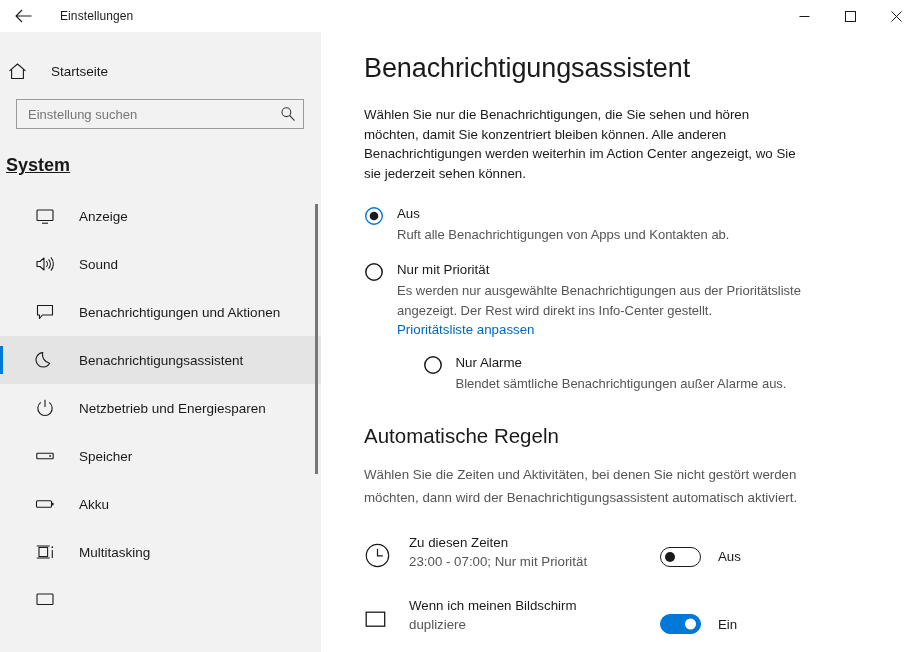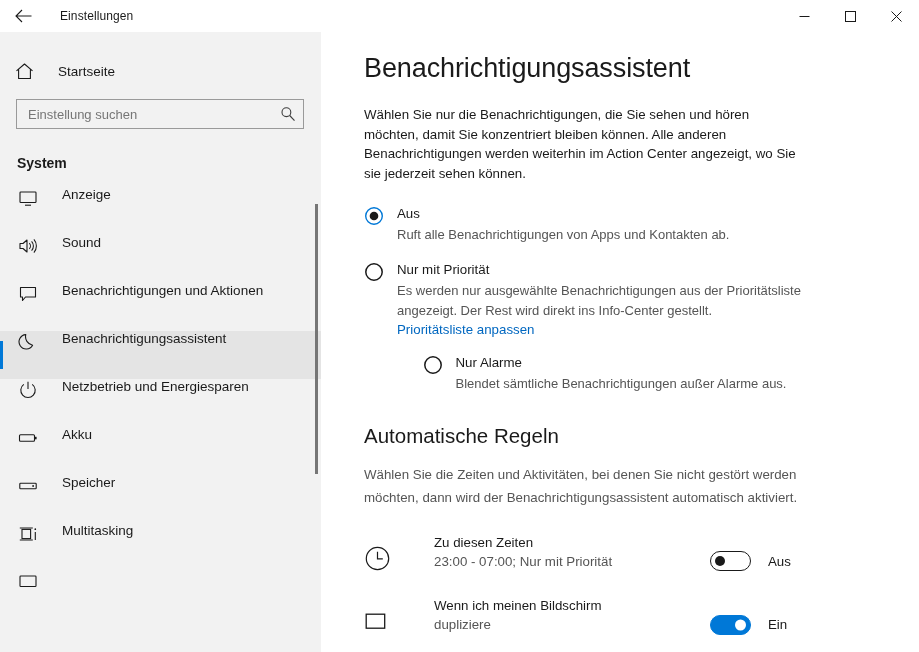--- a/index.html
+++ b/index.html
@@ -65,21 +65,21 @@
     width: 321px;
     flex: 0 0 321px;
     background: #f2f2f2;
     overflow: hidden;
   }
   .home-row {
     display: flex;
     align-items: center;
     height: 40px;
     margin-top: 19px;
-    padding-left: 13px;
+    padding-left: 6px;
   }
   .home-icon {
     width: 22px; height: 22px;
     display: flex; align-items: center; justify-content: center;
     color: #1a1a1a;
   }
   .home-label {
     font-size: 13.5px;
     color: #1a1a1a;
     margin-left: 23px;
@@ -103,34 +103,35 @@
   .search-box::placeholder { color: #767676; }
   .search-icon {
     position: absolute;
     right: 9px; top: 7px;
     width: 16px; height: 16px;
     color: #3d3d3d;
     pointer-events: none;
   }
 
   .section-head {
-    font-size: 14px;
+    font-size: 18px;
     font-weight: bold;
     color: #1a1a1a;
-    padding-left: 17px;
+    padding-left: 6px;
     margin-top: 26px;
+    text-decoration: underline;
   }
 
   .nav-list { margin-top: 16px; }
   .nav-item {
     position: relative;
     display: flex;
-    align-items: flex-start;
+    align-items: center;
     height: 48px;
-    padding-left: 17px;
+    padding-left: 34px;
   }
   .nav-item .sel-bar {
     display: none;
     position: absolute;
     left: 0; top: 10px;
     width: 3px; height: 28px;
     background: #0078d7;
   }
   .nav-item.selected { background: #e4e4e4; }
   .nav-item.selected .sel-bar { display: block; }
@@ -222,23 +223,22 @@
     font-size: 13.3px;
     line-height: 23px;
     color: #555555;
     margin: 15px 0 0 36px;
     width: 452px;
   }
 
   .rules { margin: 25px 0 0 36px; }
   .rule-row {
     display: flex;
-    align-items: flex-end;
+    align-items: center;
     margin-bottom: 26px;
-    gap: 25px;
   }
   .rule-icon {
     flex: 0 0 26px;
     width: 26px; height: 26px;
     display: flex; align-items: center; justify-content: center;
     color: #1a1a1a;
     margin-top: 6px;
   }
   .rule-text { margin-left: 19px; width: 226px; }
   .rule-title {
@@ -406,36 +406,36 @@
               <path d="M10 1.8 V9" stroke="currentColor" stroke-width="1.1" fill="none"></path>
             </svg>
           </span>
           <span class="nav-label">Netzbetrieb und Energiesparen</span>
         </div>
 
         <div class="nav-item">
 
           <span class="nav-icon">
             <svg width="20" height="20" viewBox="0 0 20 20">
+              <rect x="1.8" y="7.3" width="16.4" height="5.4" rx="0.8" stroke="currentColor" stroke-width="1.1" fill="none"></rect>
+              <circle cx="15.1" cy="10" r="0.9" fill="currentColor"></circle>
+            </svg>
+          </span>
+          <span class="nav-label">Speicher</span>
+        </div>
+
+        <div class="nav-item">
+
+          <span class="nav-icon">
+            <svg width="20" height="20" viewBox="0 0 20 20">
               <rect x="1.5" y="6.8" width="15" height="6.4" rx="1" stroke="currentColor" stroke-width="1.1" fill="none"></rect>
               <rect x="17" y="8.8" width="1.6" height="2.5" fill="currentColor"></rect>
             </svg>
           </span>
           <span class="nav-label">Akku</span>
-        </div>
-
-        <div class="nav-item">
-
-          <span class="nav-icon">
-            <svg width="20" height="20" viewBox="0 0 20 20">
-              <rect x="1.8" y="7.3" width="16.4" height="5.4" rx="0.8" stroke="currentColor" stroke-width="1.1" fill="none"></rect>
-              <circle cx="15.1" cy="10" r="0.9" fill="currentColor"></circle>
-            </svg>
-          </span>
-          <span class="nav-label">Speicher</span>
         </div>
 
 
         <div class="nav-item">
 
           <span class="nav-icon">
             <svg width="20" height="20" viewBox="0 0 20 20">
               <rect x="4" y="5.4" width="8.6" height="9.2" stroke="currentColor" stroke-width="1.1" fill="none"></rect>
               <path d="M1.8 4 H14.8 M1.8 16 H14.8" stroke="currentColor" stroke-width="1.1" fill="none"></path>
               <circle cx="17.3" cy="5.2" r="0.85" fill="currentColor"></circle>

